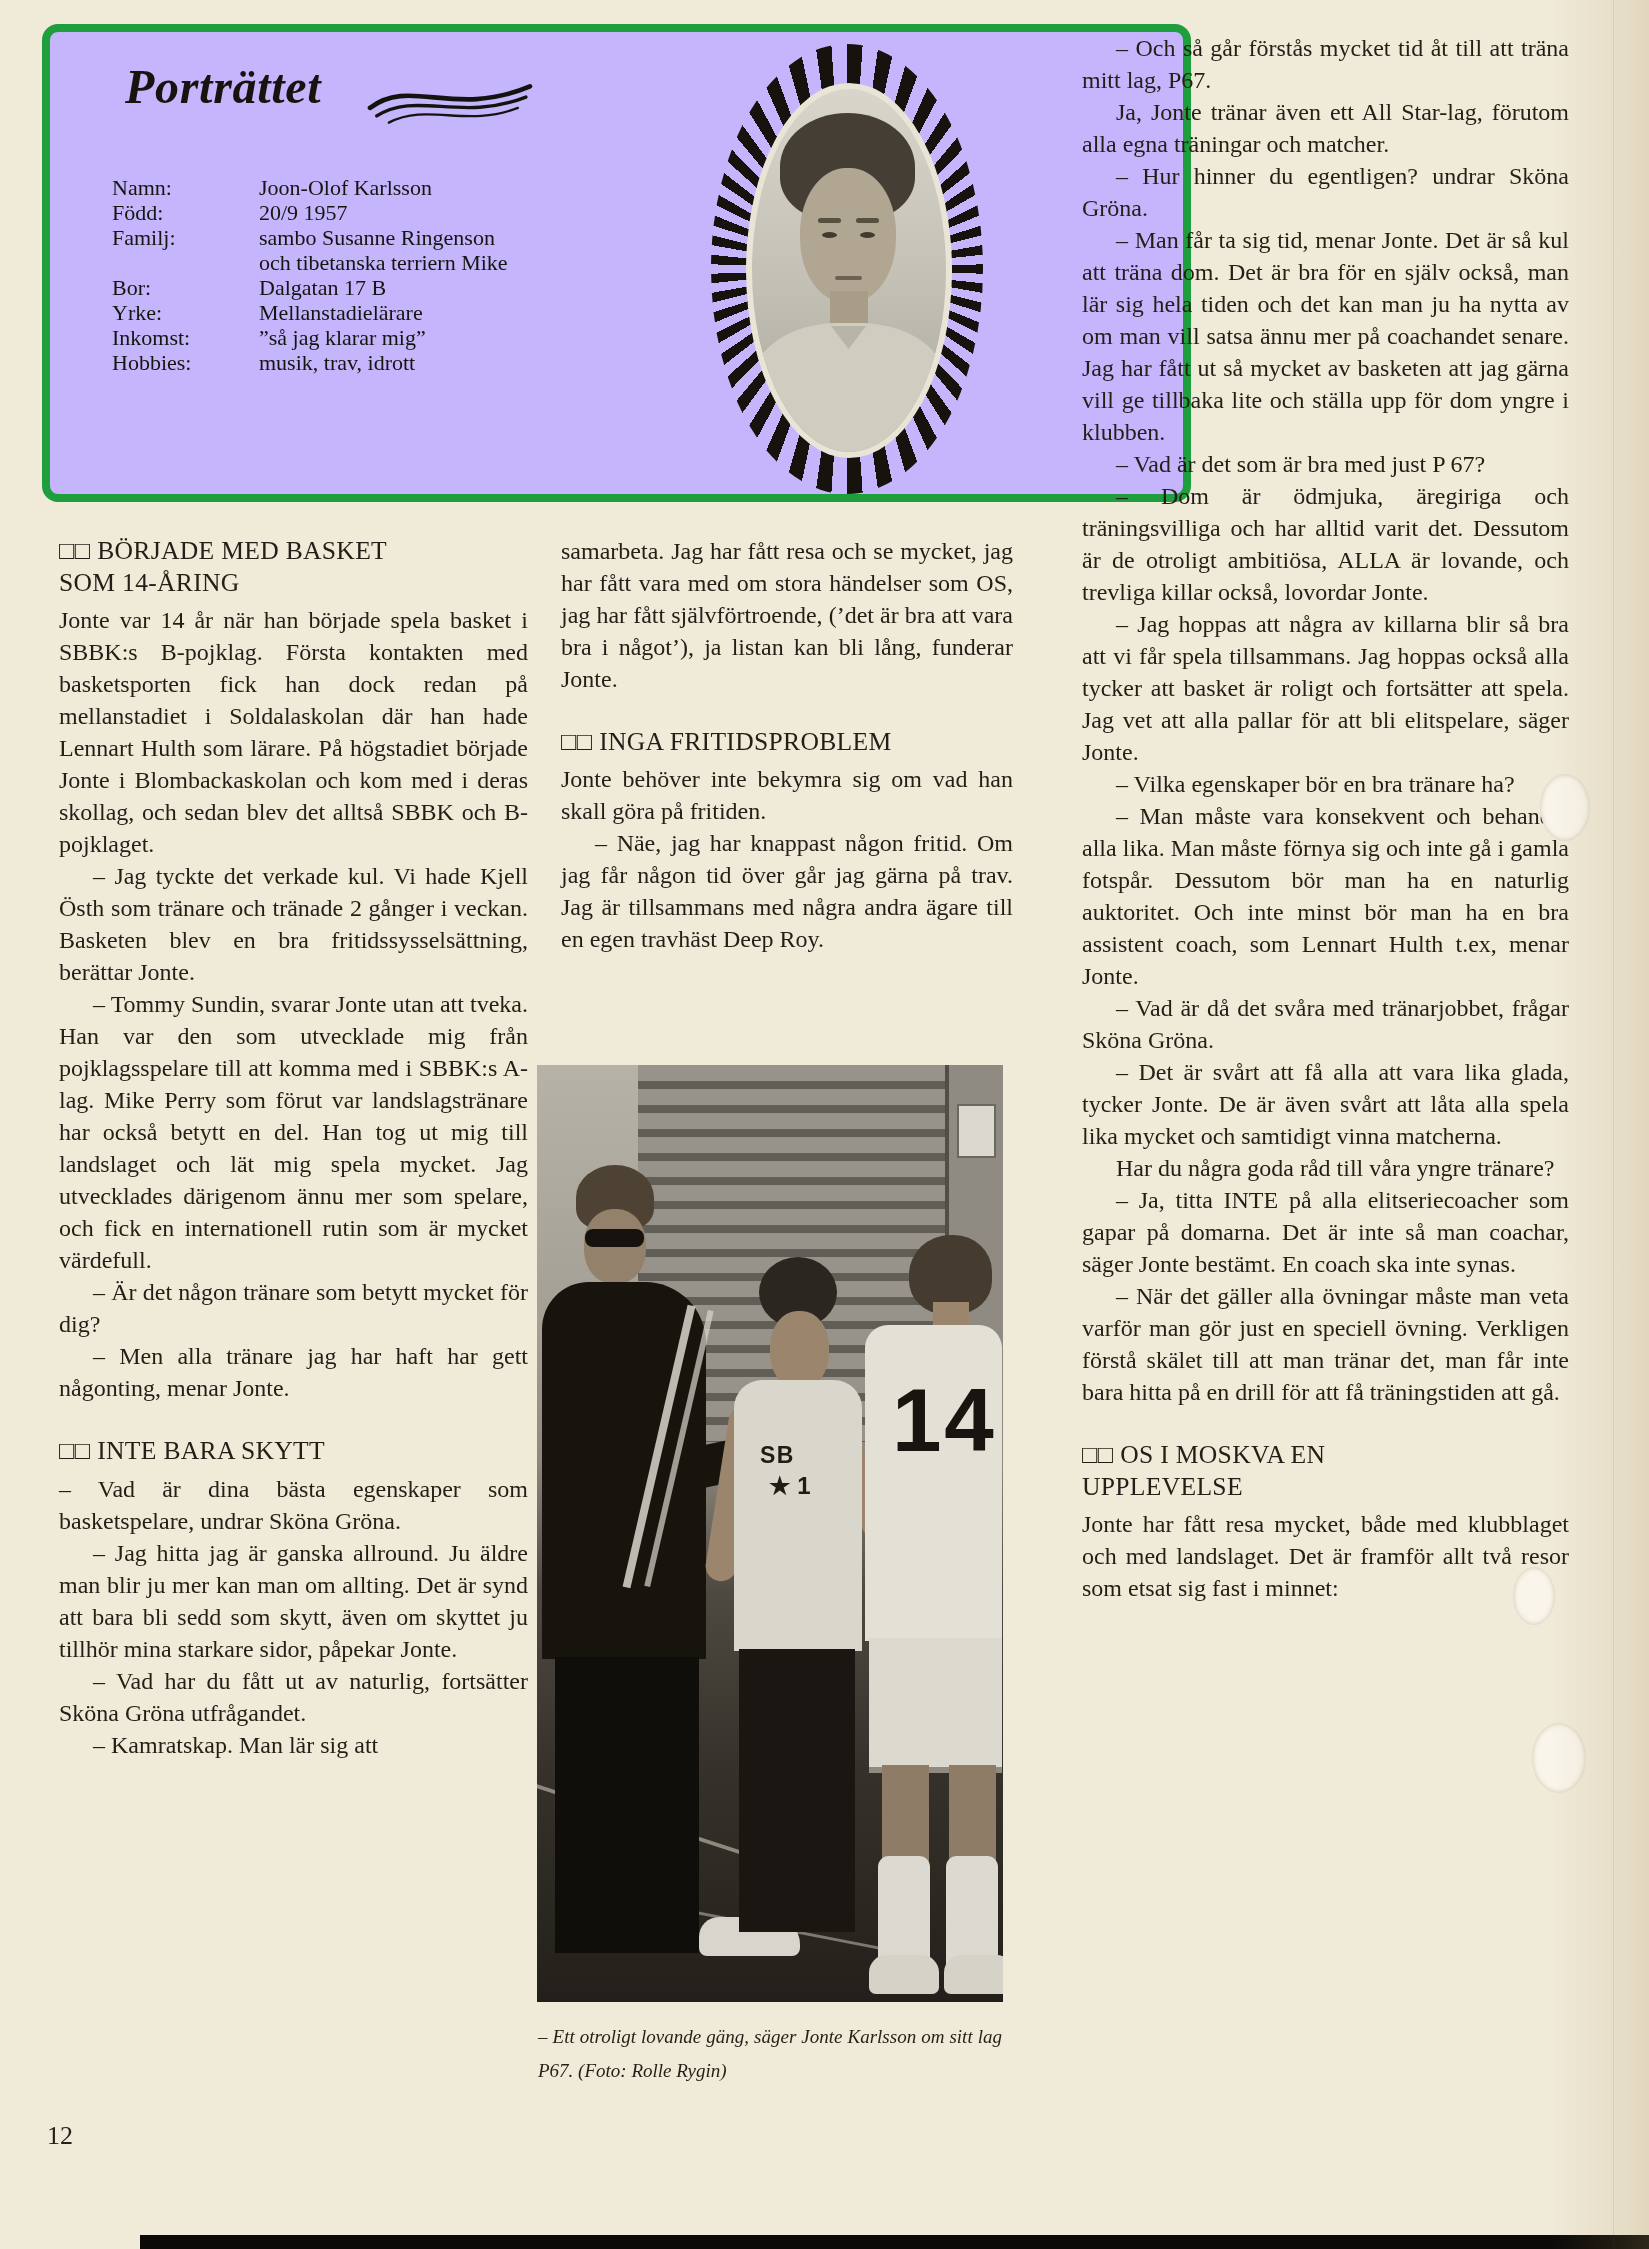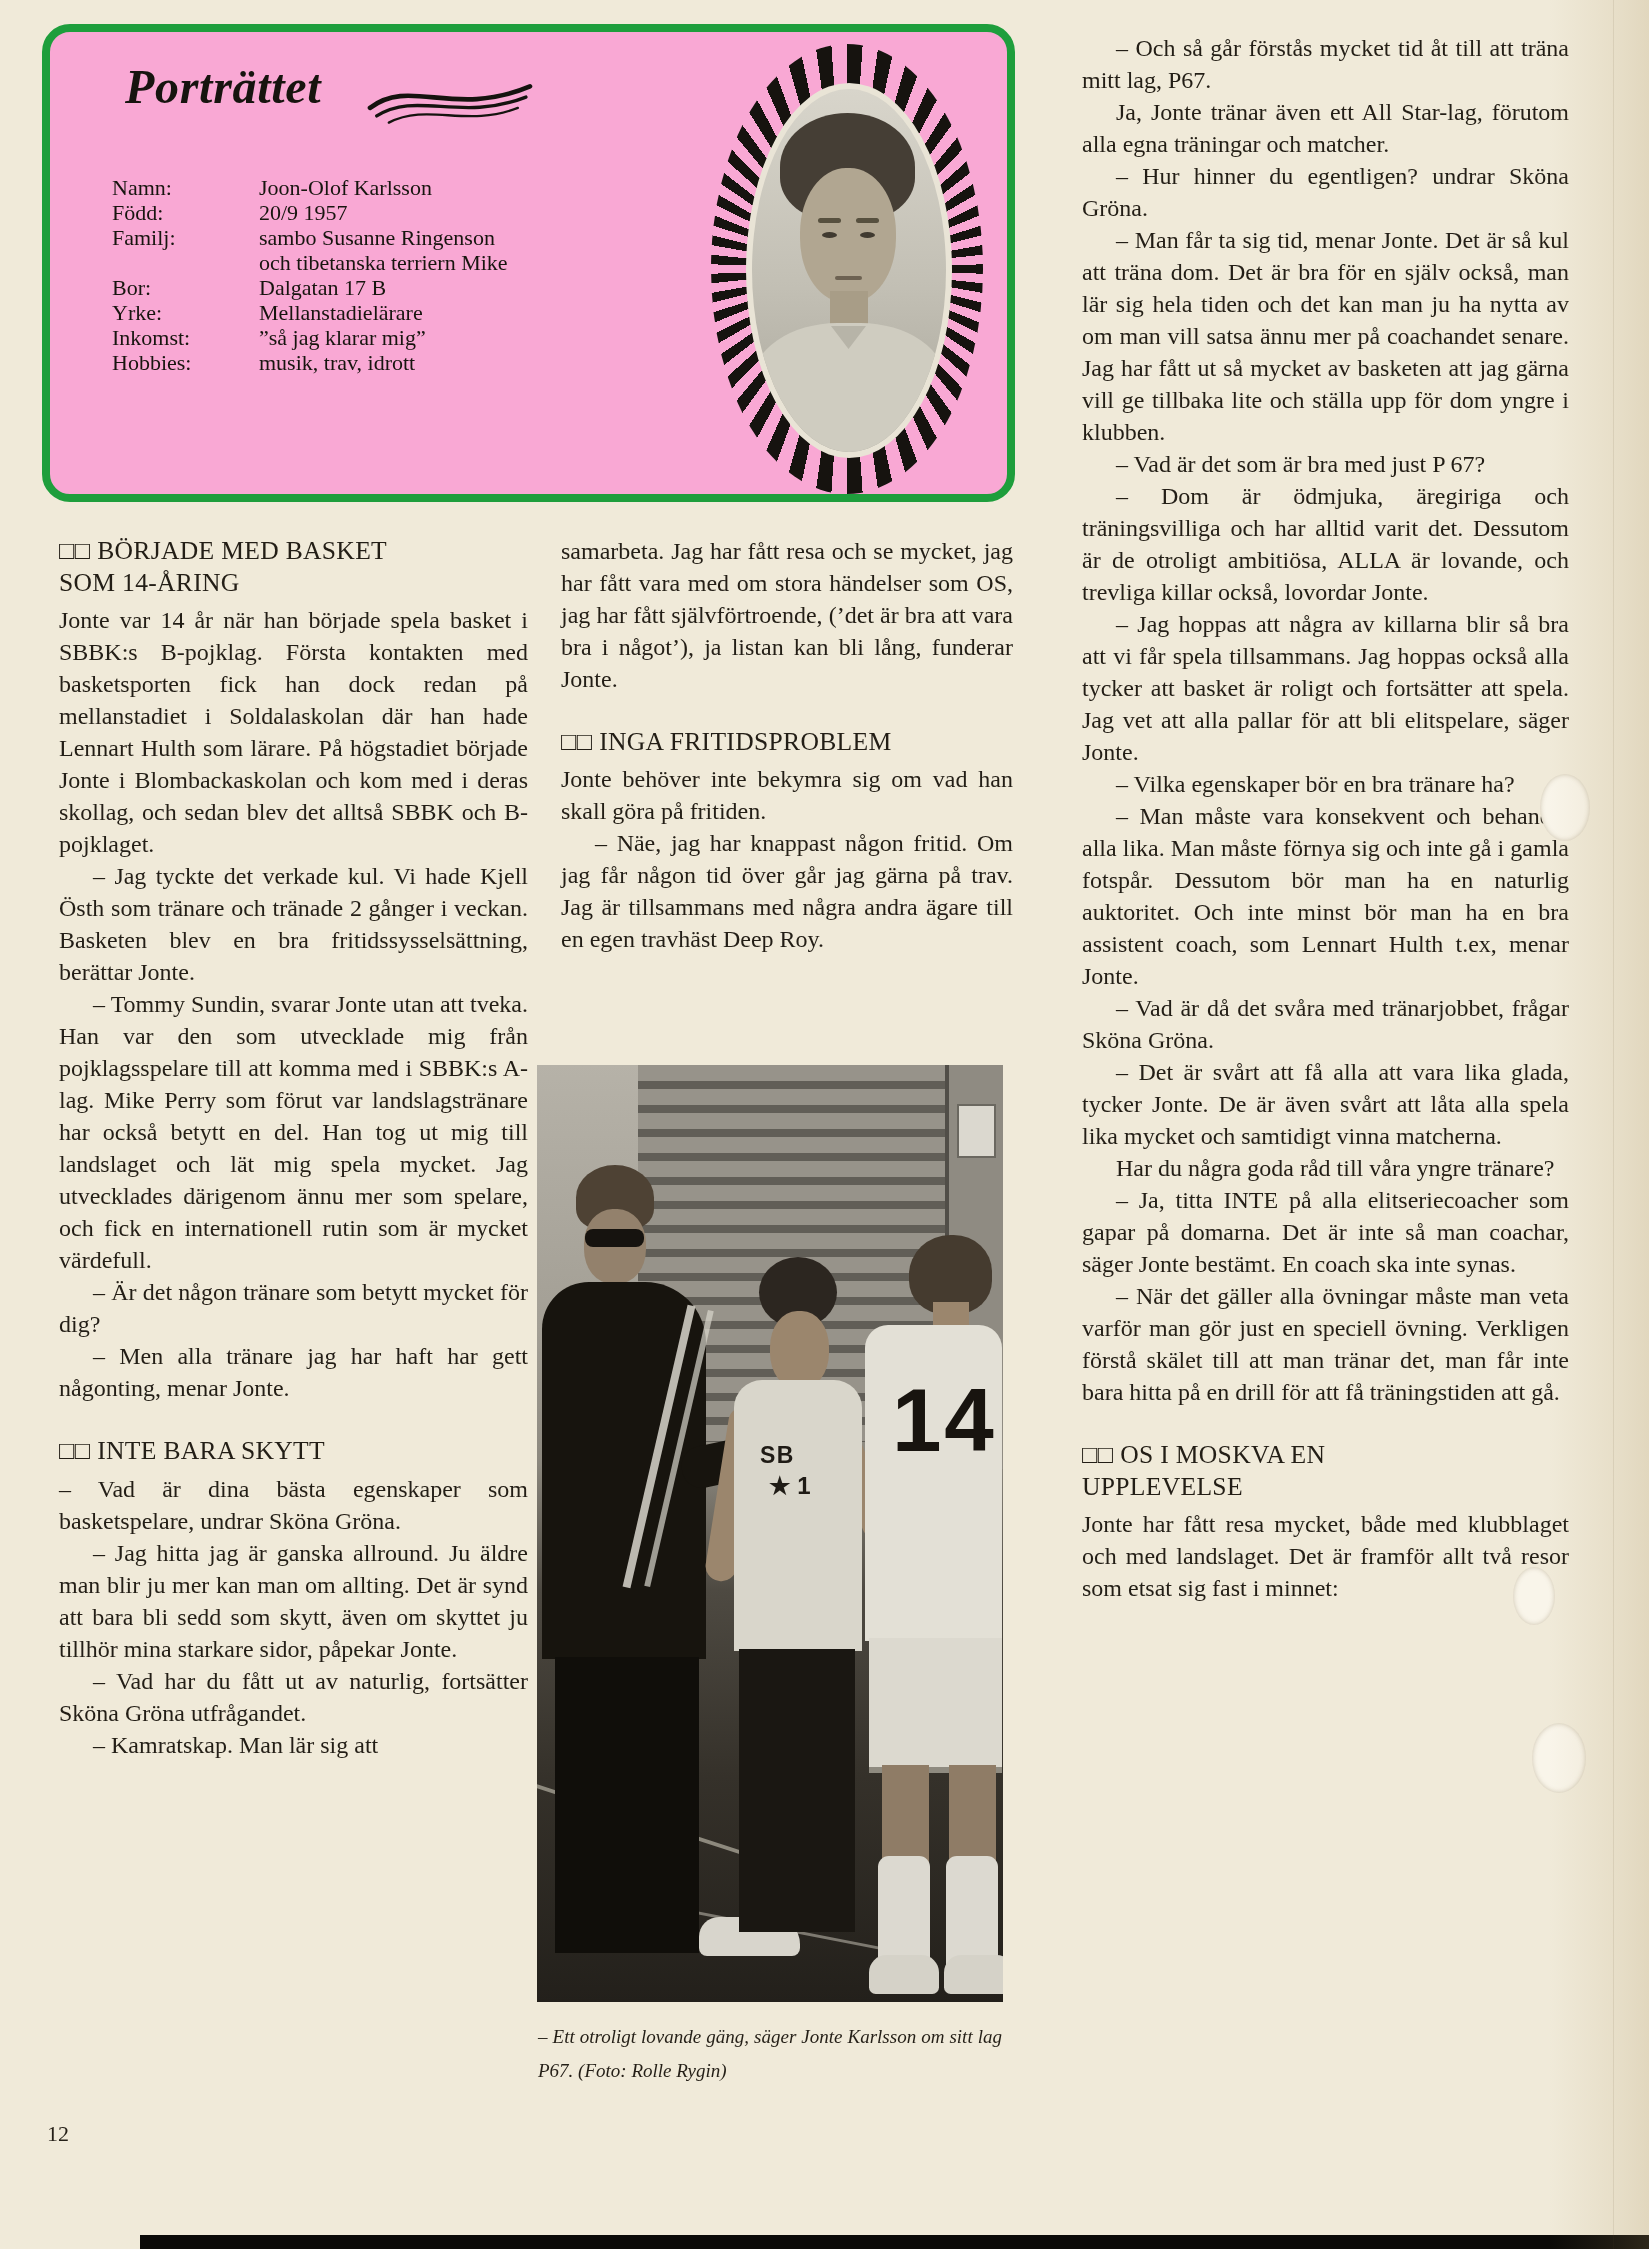--- a/index.html
+++ b/index.html
@@ -4,22 +4,22 @@
 <style>
   html,body{margin:0;padding:0;}
   body{width:1650px;height:2250px;position:relative;background:#f0ead9;
        font-family:"Liberation Serif","DejaVu Serif",serif;color:#241f17;overflow:hidden;}
   .page{position:absolute;inset:0;}
   .edge-shade{position:absolute;top:0;right:0;width:101px;height:100%;
       background:linear-gradient(90deg,rgba(0,0,0,0) 0%,rgba(172,146,92,.14) 70%,rgba(172,146,92,.22) 100%);}
   .crease{position:absolute;top:0;left:1613px;width:1.3px;height:100%;background:rgba(90,70,40,.10);}
 
   
-  .greenbox{position:absolute;left:42px;top:24px;width:973px;height:478px;
-      background:#f9a8d4;border:8.7px solid #1e9e3c;border-radius:28px;box-sizing:border-box;}
+  .greenbox{position:absolute;left:42px;top:24px;width:1149px;height:478px;
+      background:#c4b5fd;border:8.7px solid #1e9e3c;border-radius:16px;box-sizing:border-box;}
   .gb-title{position:absolute;left:75px;top:25.6px;margin:0;font-size:48px;line-height:58px;
       font-style:italic;font-weight:600;color:#17140f;letter-spacing:0.7px;}
   .flourish{position:absolute;left:316px;top:42px;width:168px;height:61px;}
   .gb-fields{position:absolute;left:62px;top:143px;width:592px;font-size:22px;line-height:25px;}
   .gb-row{display:grid;grid-template-columns:147px 1fr;}
   .gb-lbl{color:#17150f;}
   .gb-val{color:#17150f;white-space:pre-line;}
 
   
   .starburst{position:absolute;left:661px;top:12px;width:272px;height:450px;border-radius:50%;
@@ -113,21 +113,21 @@
   .p14-sock-r{position:absolute;left:409px;top:791px;width:52px;height:113px;background:#dcd9d0;
       border-radius:10.8px 10.8px 0 0;}
   .p14-shoe-l{position:absolute;left:332px;top:890px;width:70px;height:39px;background:#d5d2c8;
       border-radius:17.5px 17.5px 6.7px 6.7px;}
   .p14-shoe-r{position:absolute;left:407px;top:890px;width:70px;height:39px;background:#d5d2c8;
       border-radius:17.5px 17.5px 6.7px 6.7px;}
 
   .caption{position:absolute;left:538px;top:2020px;width:464px;margin:0;font-style:italic;
       font-size:19px;line-height:34px;text-align:justify;color:#241f17;}
 
-  .pagenum{position:absolute;left:47px;top:2121px;font-size:22px;color:#241f17;}
+  .pagenum{position:absolute;left:47px;top:2121px;font-size:26px;color:#241f17;}
   .bottom-bar{position:absolute;left:140px;top:2235px;width:1510px;height:15px;background:#0b0a08;}
 
   .hole{position:absolute;background:#f9f5ea;border-radius:50%;box-shadow:inset 0 0 5.4px rgba(120,100,60,.35);}
   .hole1{left:1540px;top:774px;width:50px;height:67px;}
   .hole2{left:1513px;top:1567px;width:42px;height:58px;}
   .hole3{left:1532px;top:1723px;width:54px;height:70px;}
 </style>
 </head>
 <body>
 

